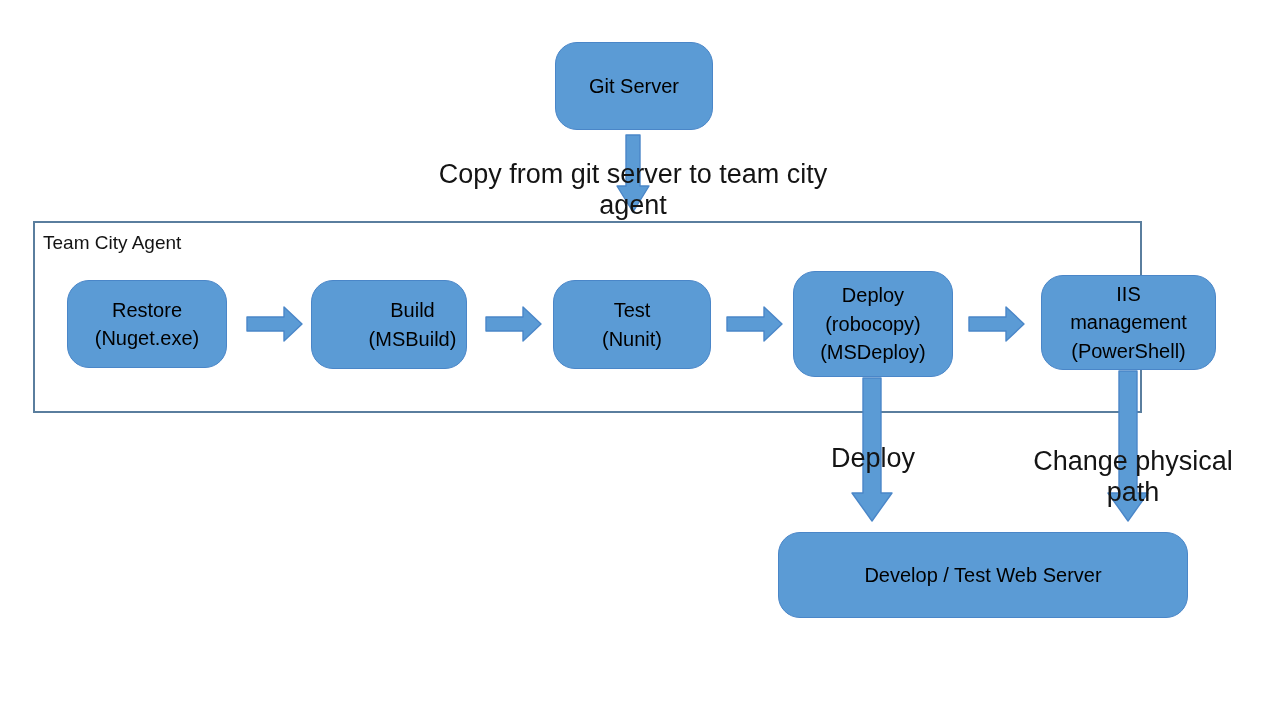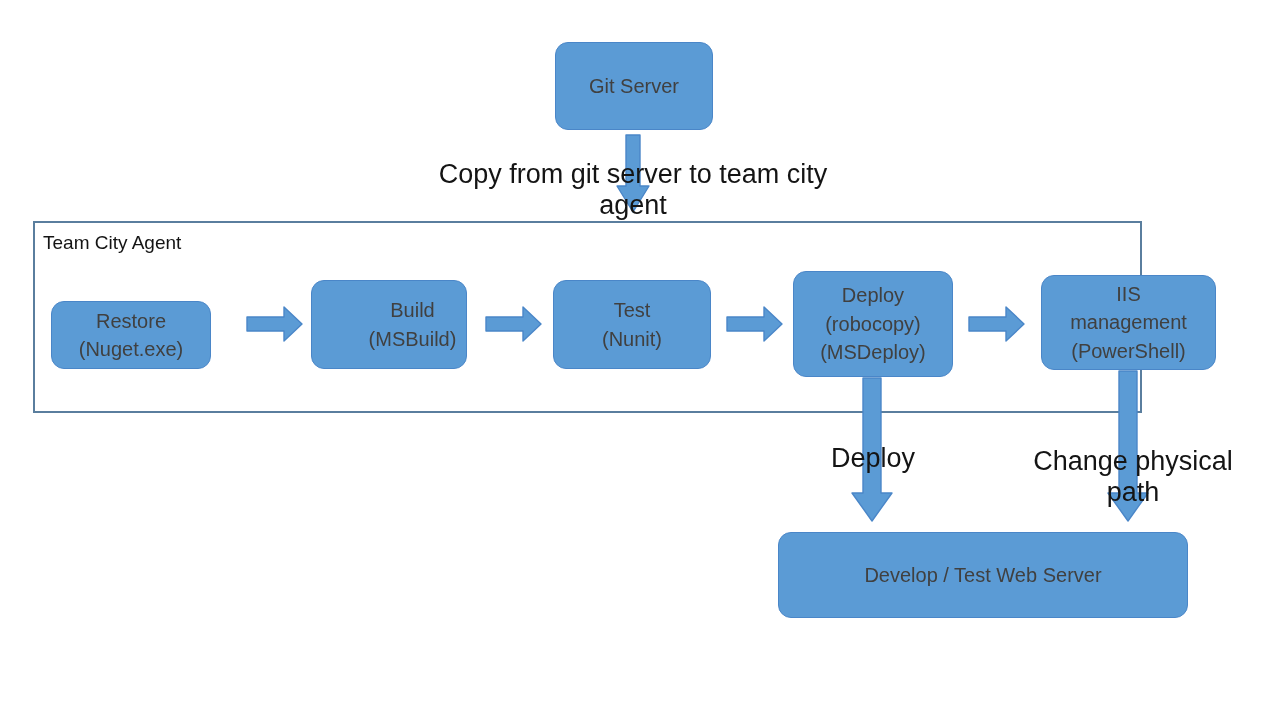--- a/index.html
+++ b/index.html
@@ -13,22 +13,22 @@
     width: 1280px;
     height: 720px;
     background: #ffffff;
     overflow: hidden;
   }
   .node {
     position: absolute;
     box-sizing: border-box;
     background: #5B9BD5;
     border: 1.5px solid #4A86C8;
-    border-radius: 13px;
-    color: #404040;
+    border-radius: 22px;
+    color: #000000;
     display: flex;
     align-items: center;
     justify-content: center;
     text-align: center;
     font-size: 20px;
     line-height: 1.42;
     white-space: pre-line;
   }
   .flow-label {
     position: absolute;
@@ -59,21 +59,21 @@
     z-index: 3;
   }
   .arrow polygon {
     fill: #5B9BD5;
     stroke: #4A86C8;
     stroke-width: 1.4;
     stroke-linejoin: round;
   }
   
   #git-server       { left: 555px;  top: 42px;  width: 158px; height: 88px;  }
-  #node-restore     { left: 51px;   top: 280px; width: 160px; height: 68px; margin-top: 21px;  }
+  #node-restore     { left: 67px;   top: 280px; width: 160px; height: 88px;  }
   #node-build       { left: 311px;  top: 280px; width: 156px; height: 89px; padding-left: 47px;  }
   #node-test        { left: 553px;  top: 280px; width: 158px; height: 89px;  }
   #node-deploy      { left: 793px;  top: 271px; width: 160px; height: 106px; }
   #node-iis         { left: 1041px; top: 275px; width: 175px; height: 95px;  }
   #web-server       { left: 778px;  top: 532px; width: 410px; height: 86px;  }
 
   #arrow-git-down      { left: 616px;  top: 134px; }
   #arrow-restore-build { left: 246px;  top: 306px; }
   #arrow-build-test    { left: 485px;  top: 306px; }
   #arrow-test-deploy   { left: 726px;  top: 306px; }

